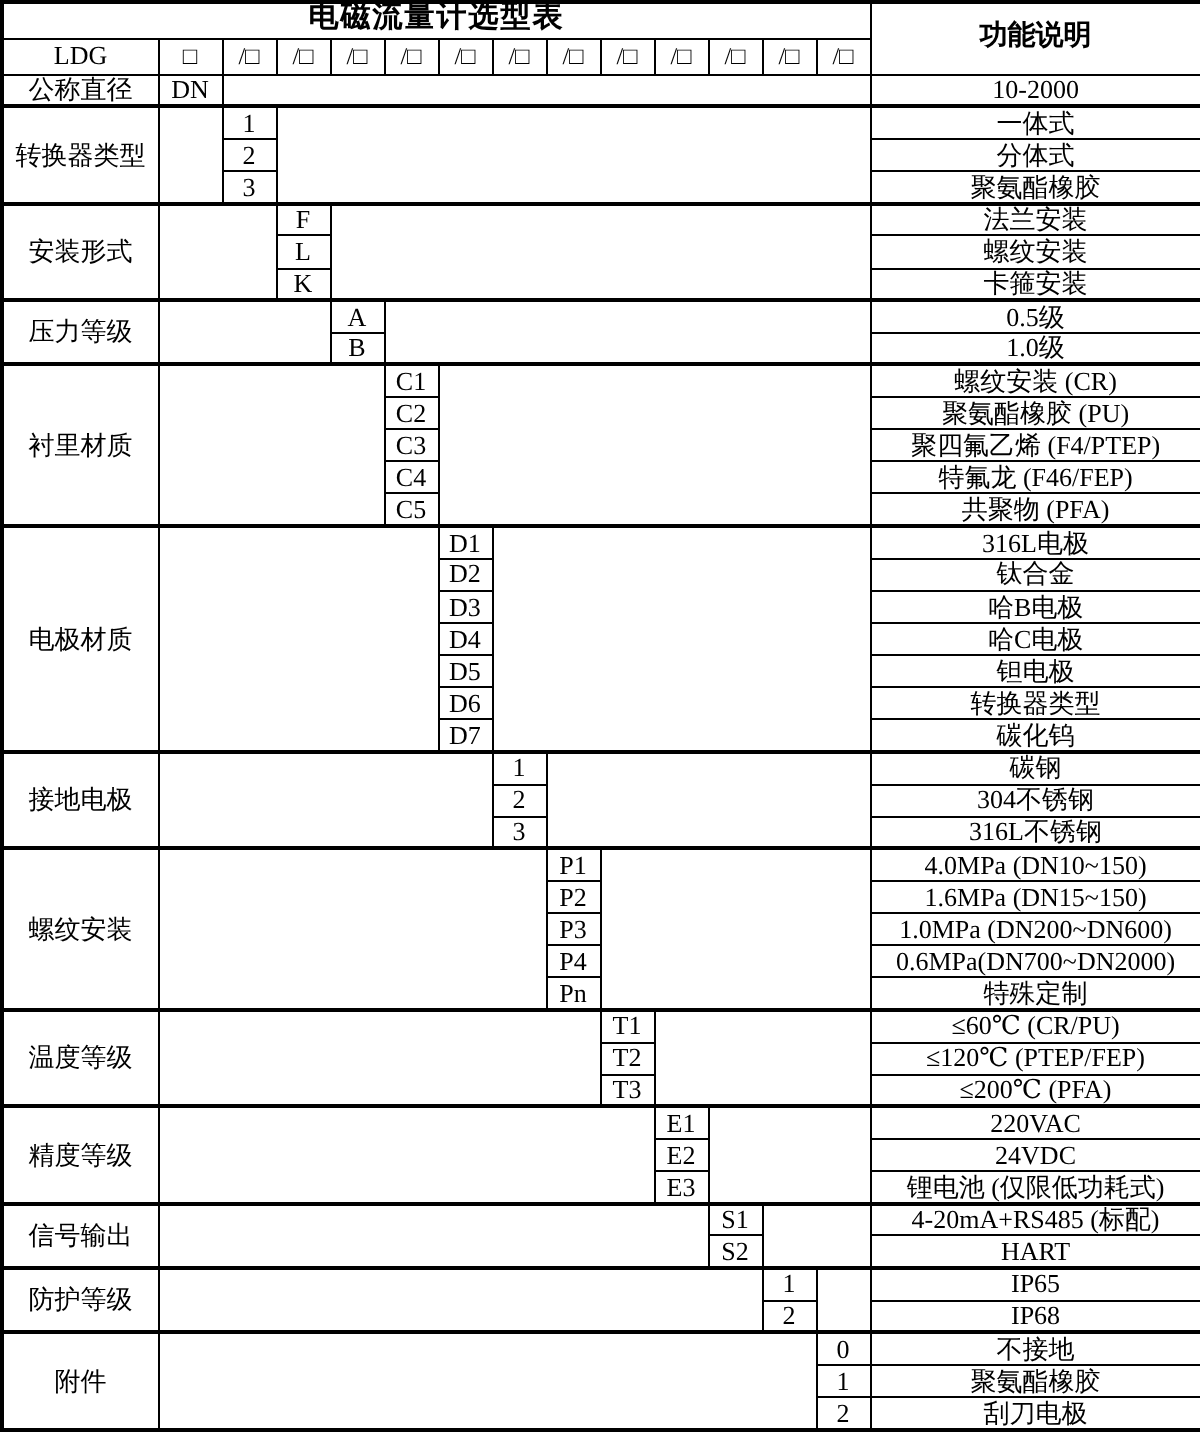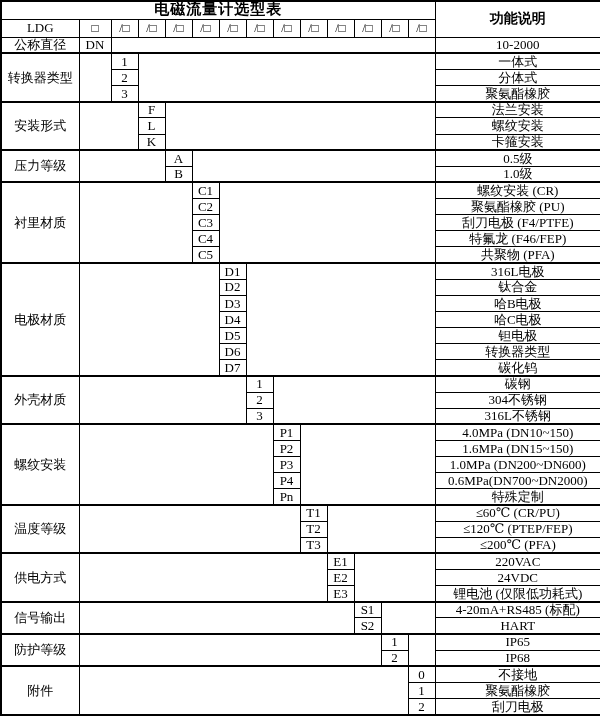--- a/index.html
+++ b/index.html
@@ -139,21 +139,21 @@
           <td class="code-cell">C1</td>
           <td rowspan="5" colspan="8"></td>
           <td class="">螺纹安装 (CR)</td>
         </tr>
         <tr class="r">
           <td class="code-cell">C2</td>
           <td class="">聚氨酯橡胶 (PU)</td>
         </tr>
         <tr class="r">
           <td class="code-cell">C3</td>
-          <td class="">刮刀电极 (F4/PTFE)</td>
+          <td class="">聚四氟乙烯 (F4/PTEP)</td>
         </tr>
         <tr class="r">
           <td class="code-cell">C4</td>
           <td class="">特氟龙 (F46/FEP)</td>
         </tr>
         <tr class="r">
           <td class="code-cell">C5</td>
           <td class="">共聚物 (PFA)</td>
         </tr>
         <tr class="r sec">
@@ -181,21 +181,21 @@
         </tr>
         <tr class="r">
           <td class="code-cell">D6</td>
           <td class="">转换器类型</td>
         </tr>
         <tr class="r">
           <td class="code-cell">D7</td>
           <td class="">碳化钨</td>
         </tr>
         <tr class="r sec">
-          <td rowspan="3" class="lbl">外壳材质</td>
+          <td rowspan="3" class="lbl">接地电极</td>
           <td rowspan="3" colspan="6"></td>
           <td class="code-cell">1</td>
           <td rowspan="3" colspan="6"></td>
           <td class="">碳钢</td>
         </tr>
         <tr class="r">
           <td class="code-cell">2</td>
           <td class="">304不锈钢</td>
         </tr>
         <tr class="r">
@@ -234,21 +234,21 @@
         </tr>
         <tr class="r">
           <td class="code-cell">T2</td>
           <td class="">≤120℃ (PTEP/FEP)</td>
         </tr>
         <tr class="r">
           <td class="code-cell">T3</td>
           <td class="">≤200℃ (PFA)</td>
         </tr>
         <tr class="r sec">
-          <td rowspan="3" class="lbl">供电方式</td>
+          <td rowspan="3" class="lbl">精度等级</td>
           <td rowspan="3" colspan="9"></td>
           <td class="code-cell">E1</td>
           <td rowspan="3" colspan="3"></td>
           <td class="">220VAC</td>
         </tr>
         <tr class="r">
           <td class="code-cell">E2</td>
           <td class="">24VDC</td>
         </tr>
         <tr class="r">

